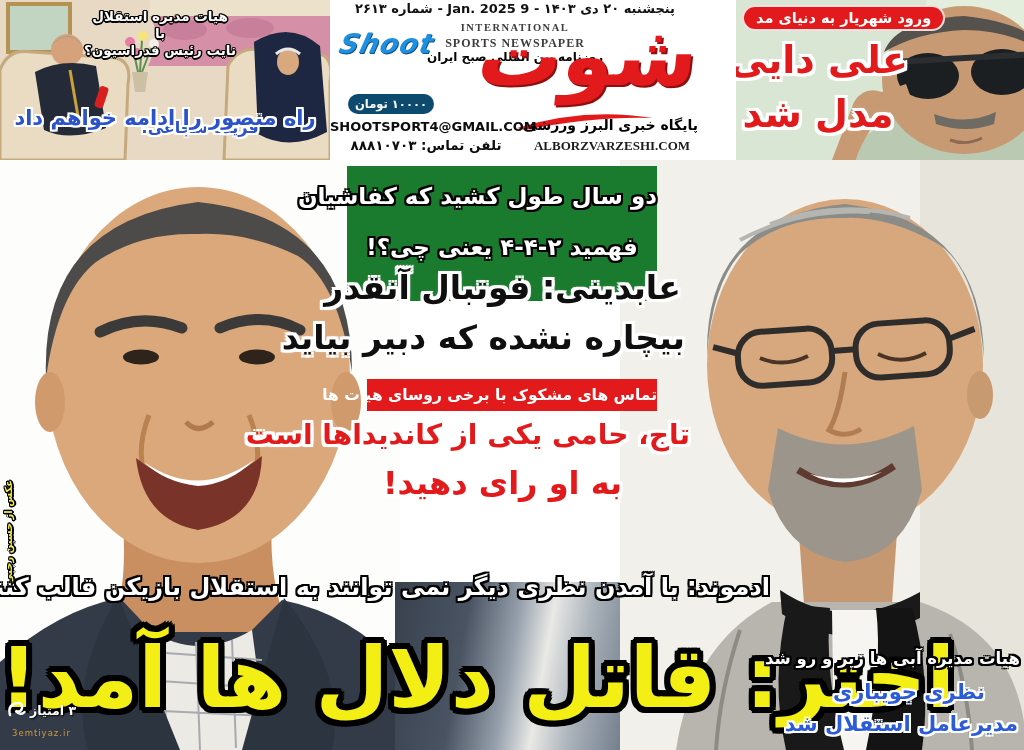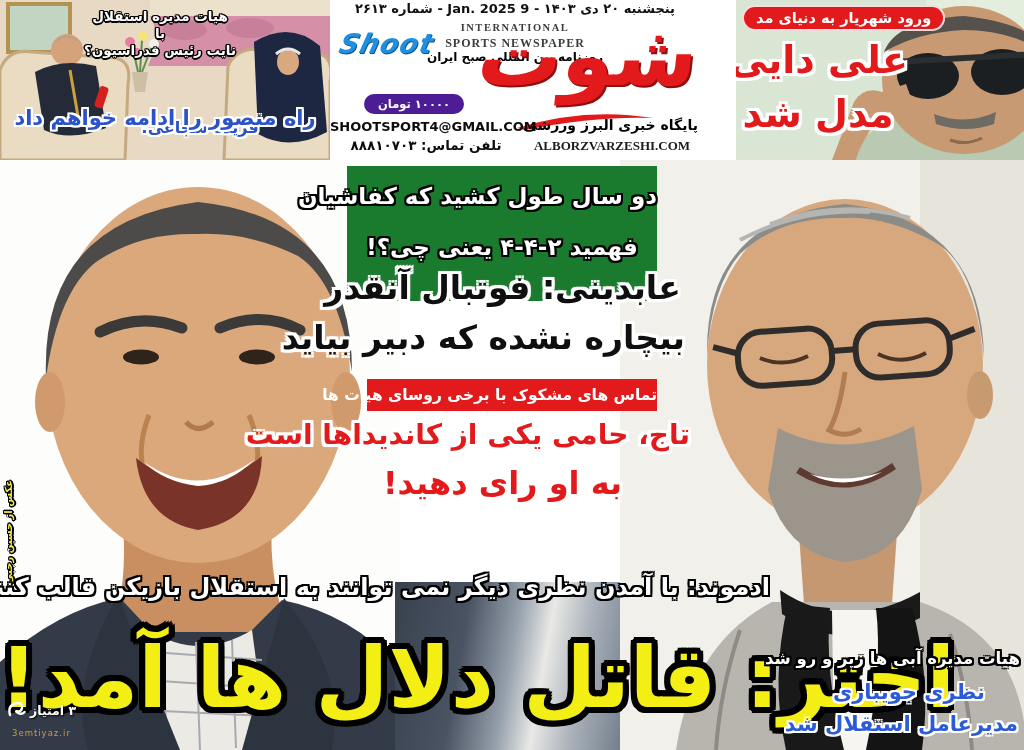--- a/index.html
+++ b/index.html
@@ -29,21 +29,21 @@
   .latin-logo{position:absolute;left:10px;top:28px;font-size:27px;font-weight:bold;font-style:italic;
               color:#1f8fe0;transform:skewX(-14deg);letter-spacing:1px;text-shadow:1px 1px 0 #0c4f85;}
   .int1{position:absolute;left:95px;top:22px;width:180px;text-align:center;font-size:10.5px;font-weight:bold;
         color:#3c3c3c;letter-spacing:1.5px;}
   .int2{position:absolute;left:95px;top:36px;width:180px;text-align:center;font-size:12px;font-weight:bold;
         color:#3c3c3c;letter-spacing:1px;}
   .tagline{position:absolute;left:95px;top:50px;width:180px;text-align:center;font-size:12px;font-weight:bold;color:#000;}
   .fa-logo{position:absolute;right:2px;top:4px;width:180px;text-align:center;font-size:84px;line-height:104px;
            font-weight:bold;color:#e31a1c;transform:skewX(-6deg);text-shadow:2px 2px 0 #8d0f10;}
   .swoosh{position:absolute;left:185px;top:113px;}
-  .price{position:absolute;left:34px;top:94px;width:100px;height:20px;line-height:20px;background:#4c1d95;
+  .price{position:absolute;left:18px;top:94px;width:86px;height:20px;line-height:20px;background:#0c4a6e;
          border-radius:10px;color:#fff;font-size:11.5px;font-weight:bold;text-align:center;}
   .email{position:absolute;left:0;top:119px;width:192px;text-align:center;font-size:13px;font-weight:bold;color:#0d0d0d;}
   .phone{position:absolute;left:0;top:137px;width:192px;text-align:center;font-size:13.5px;font-weight:bold;color:#0d0d0d;}
   .site-fa{position:absolute;left:196px;top:117px;width:172px;text-align:center;font-size:14px;font-weight:bold;color:#000;}
   .site-en{position:absolute;left:196px;top:138px;width:172px;text-align:center;font-size:13px;font-weight:bold;color:#1c1c1c;}
 
   .tr-photo{position:absolute;left:700px;top:0;width:324px;height:160px;overflow:hidden;margin-left:36px;}
   .tr-kicker{position:absolute;left:8px;top:7px;padding:3px 12px;background:#e31a1c;border-radius:14px;
              color:#fff;font-size:14.5px;font-weight:bold;z-index:2;box-shadow:0 0 0 2px #f6dede;}
   .tr-h1{position:absolute;left:2px;top:38px;width:170px;text-align:center;color:#e31a1c;font-weight:bold;font-size:38px;z-index:2;}

